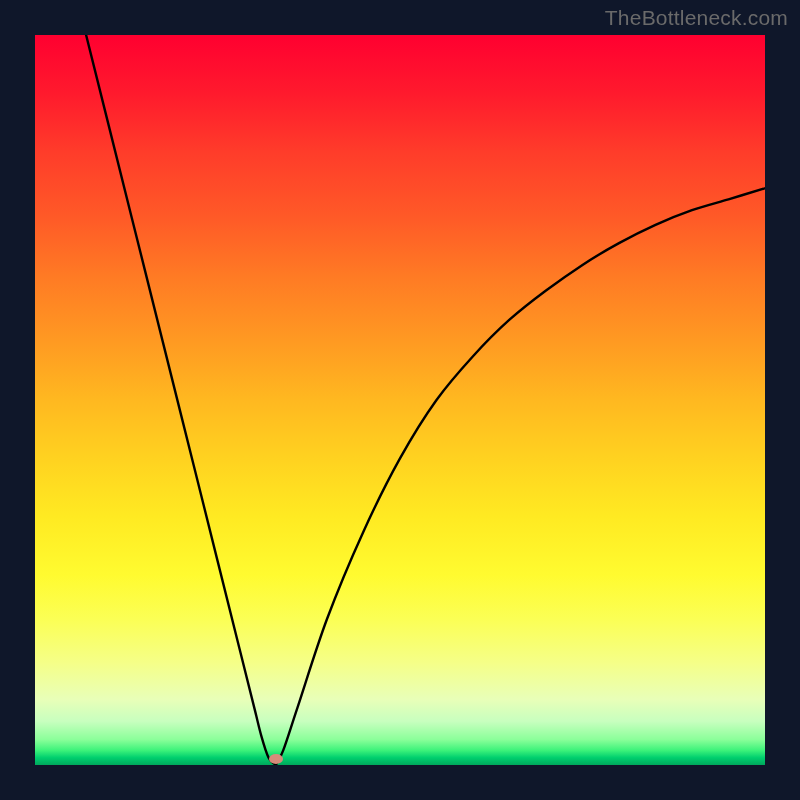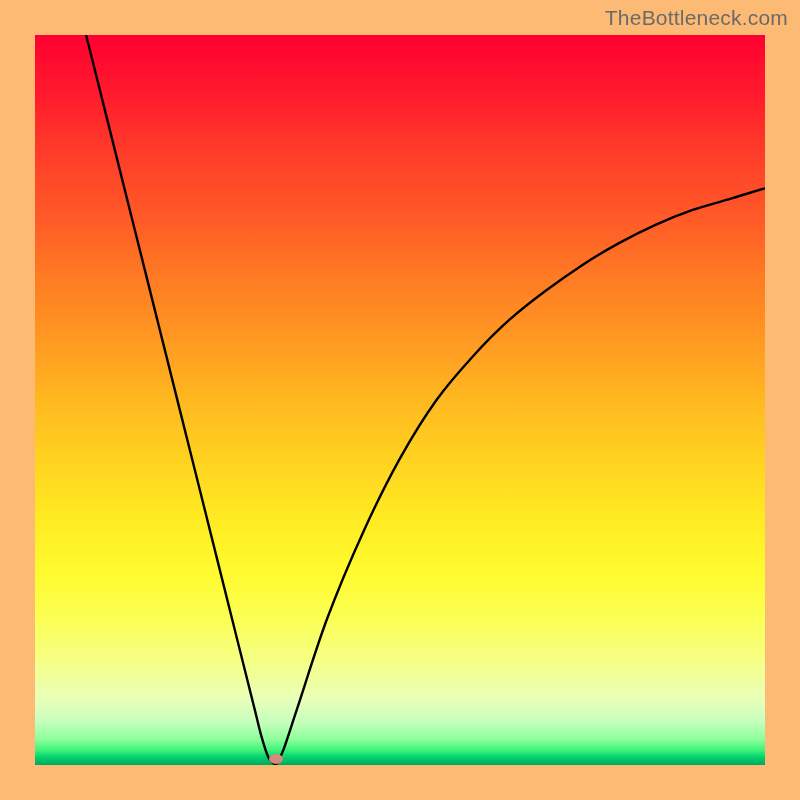--- a/index.html
+++ b/index.html
@@ -10,21 +10,21 @@
     background: #000;
     overflow: hidden;
     font-family: Arial, Helvetica, sans-serif;
   }
   .frame {
     position: absolute;
     left: 0;
     top: 0;
     width: 800px;
     height: 800px;
-    background: #fdba74;
+    background: #0f172a;
   }
   .plot {
     position: absolute;
     left: 35px;
     top: 35px;
     width: 730px;
     height: 730px;
     
     background: linear-gradient(to bottom,
       #ff0030 0%,

